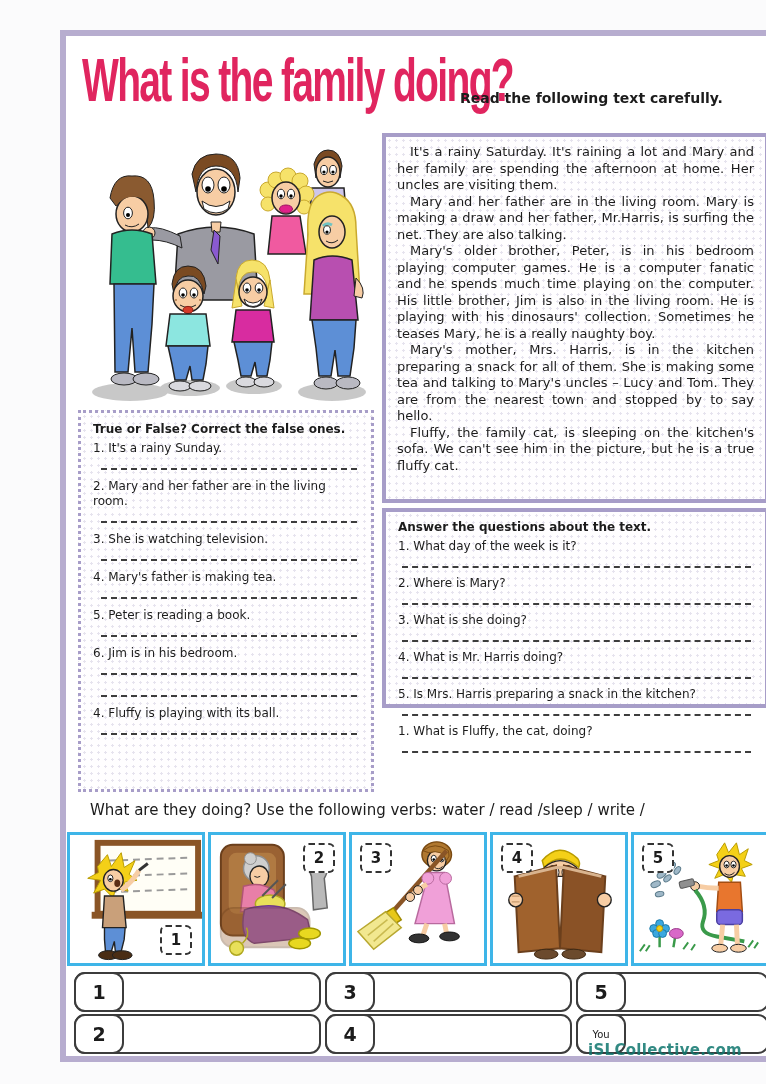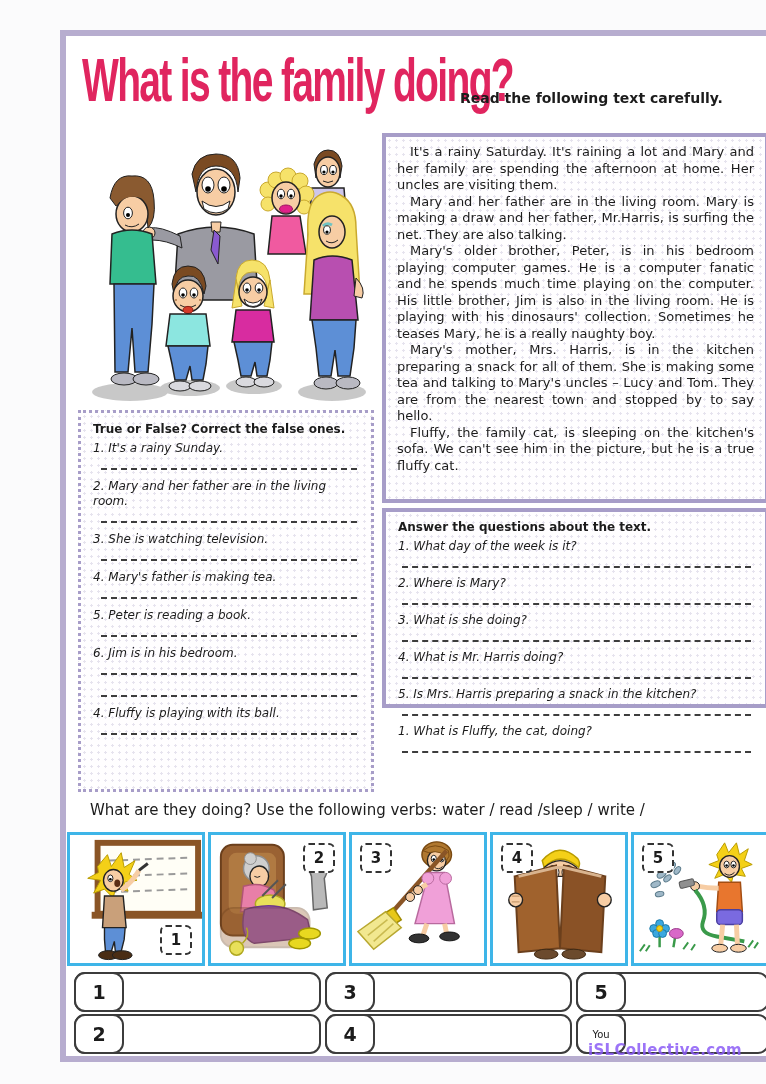--- a/index.html
+++ b/index.html
@@ -34,21 +34,21 @@
   }
   .tf-box{
     position:absolute;left:12px;top:374px;width:296px;height:382px;
     border:3px dotted #a79dc8;box-sizing:border-box;padding:9px 10px 4px 12px;
   }
   .q-box{
     position:absolute;left:316px;top:472px;width:387px;height:200px;
     border:4px solid #a79dc8;box-sizing:border-box;padding:8px 12px 4px 12px;
   }
   .box-title{font-weight:bold;font-size:12px;margin:0 0 5px 0;}
-  .q-item{font-size:12px;line-height:1.25;margin:1px 0 0 0;font-style:italic;}
+  .q-item{font-size:12px;line-height:1.25;margin:1px 0 0 0;}
   .ansline{height:11px;border-bottom:2px dashed #3d3d3d;margin:1px 4px 9px 8px;}
   .q-box .ansline{margin:1px 2px 8px 4px;}
   .verbs-line{position:absolute;left:24px;top:765px;font-size:15px;}
   .panel{
     position:absolute;top:796px;width:138px;height:134px;box-sizing:border-box;
     border:3px solid #3eb5e8;background:#fff;
   }
   .panel svg{display:block;width:100%;height:100%;}
   .numbox{
     position:absolute;width:32px;height:30px;border:2px dashed #333;border-radius:6px;
@@ -59,21 +59,21 @@
     position:absolute;height:40px;border:2px solid #3c3c3c;border-radius:11px;
     background:#fff;box-sizing:border-box;
   }
   .slot-label{
     position:absolute;left:-2px;top:-2px;width:50px;height:40px;
     border:2px solid #3c3c3c;border-radius:11px;background:#fff;box-sizing:border-box;
     display:flex;align-items:center;justify-content:center;font-weight:bold;font-size:19px;
   }
   .slot-label.small{font-size:10px;font-weight:normal;}
   .watermark{
-    position:absolute;left:588px;top:1041px;font-size:15px;color:#8b5cf6;
+    position:absolute;left:588px;top:1041px;font-size:15px;color:#0f766e;
     opacity:.85;letter-spacing:.3px;font-weight:bold;
   }
 </style>
 </head>
 <body>
 
 <div class="page">
 
   <div class="title">What is the family doing?</div>
   <div class="subtitle">Read the following text carefully.</div>

